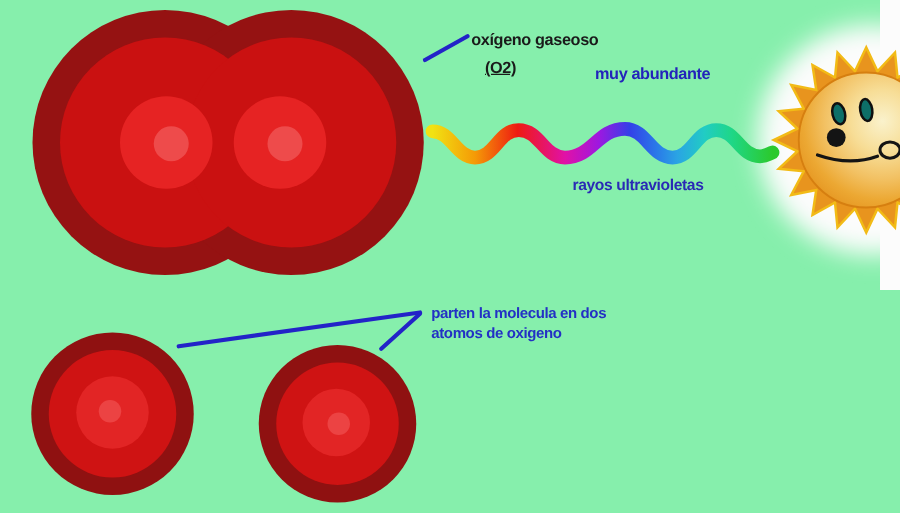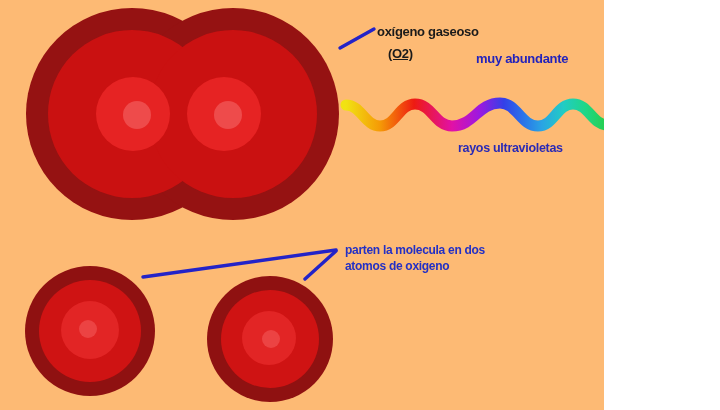--- a/index.html
+++ b/index.html
@@ -1,19 +1,19 @@
 <!DOCTYPE html>
 <html><head>
 <meta charset="utf-8">
 <style>
   html,body{margin:0;padding:0;}
   .stage{
     position:relative;
-    width:604px;height:410px;
-    background:#fdba74;
+    width:720px;height:410px;
+    background:#86efac;
     overflow:hidden;
     font-family:"Liberation Sans", sans-serif;
   }
   .stage svg{position:absolute;left:0;top:0;}
   .lbl{
     position:absolute;
     font-weight:bold;
     white-space:nowrap;
     letter-spacing:-0.3px;
   }

